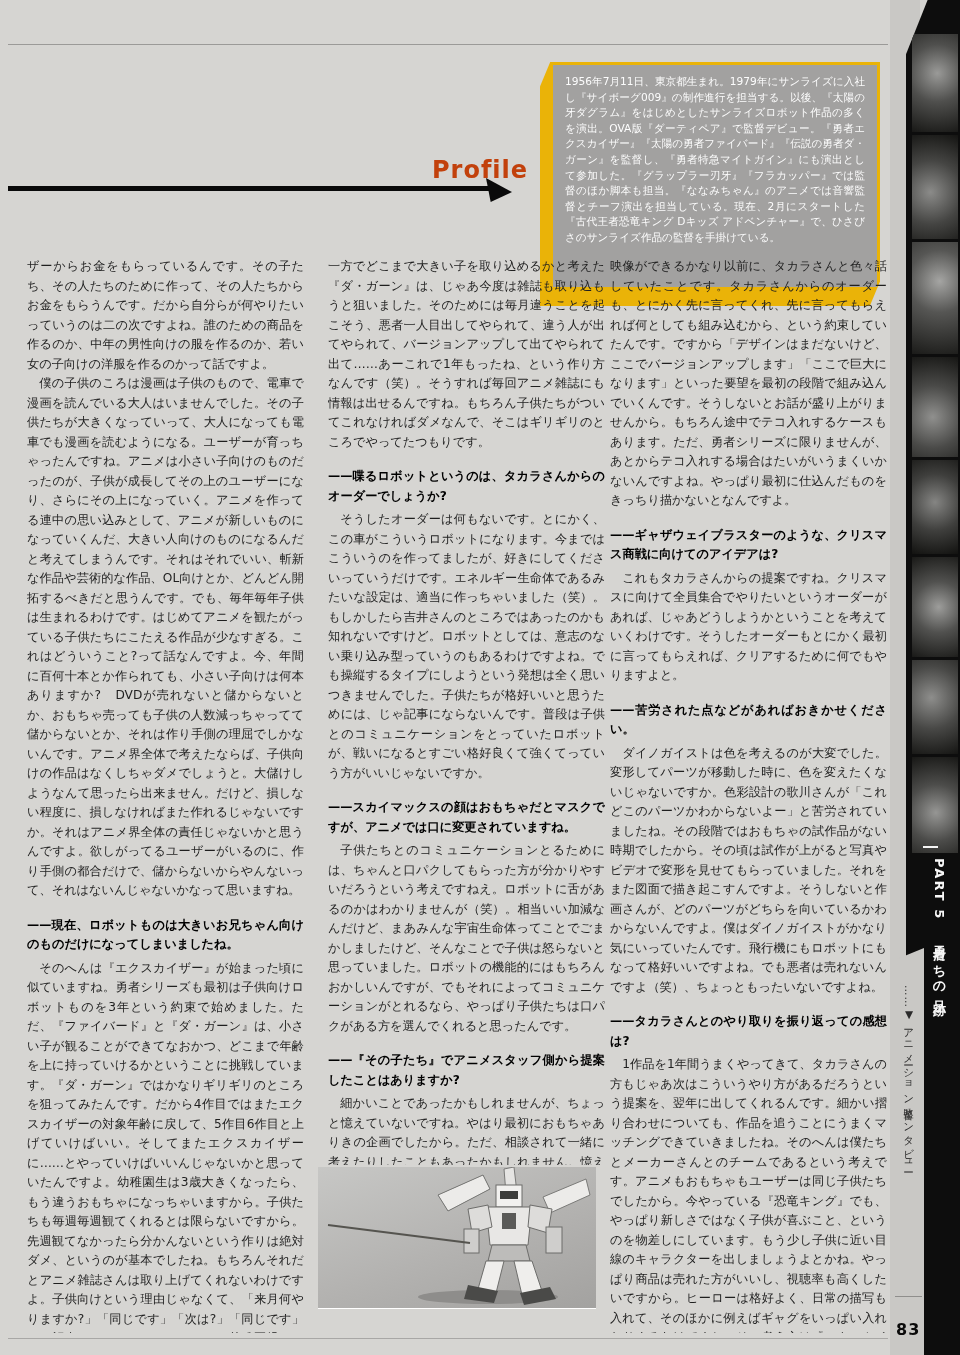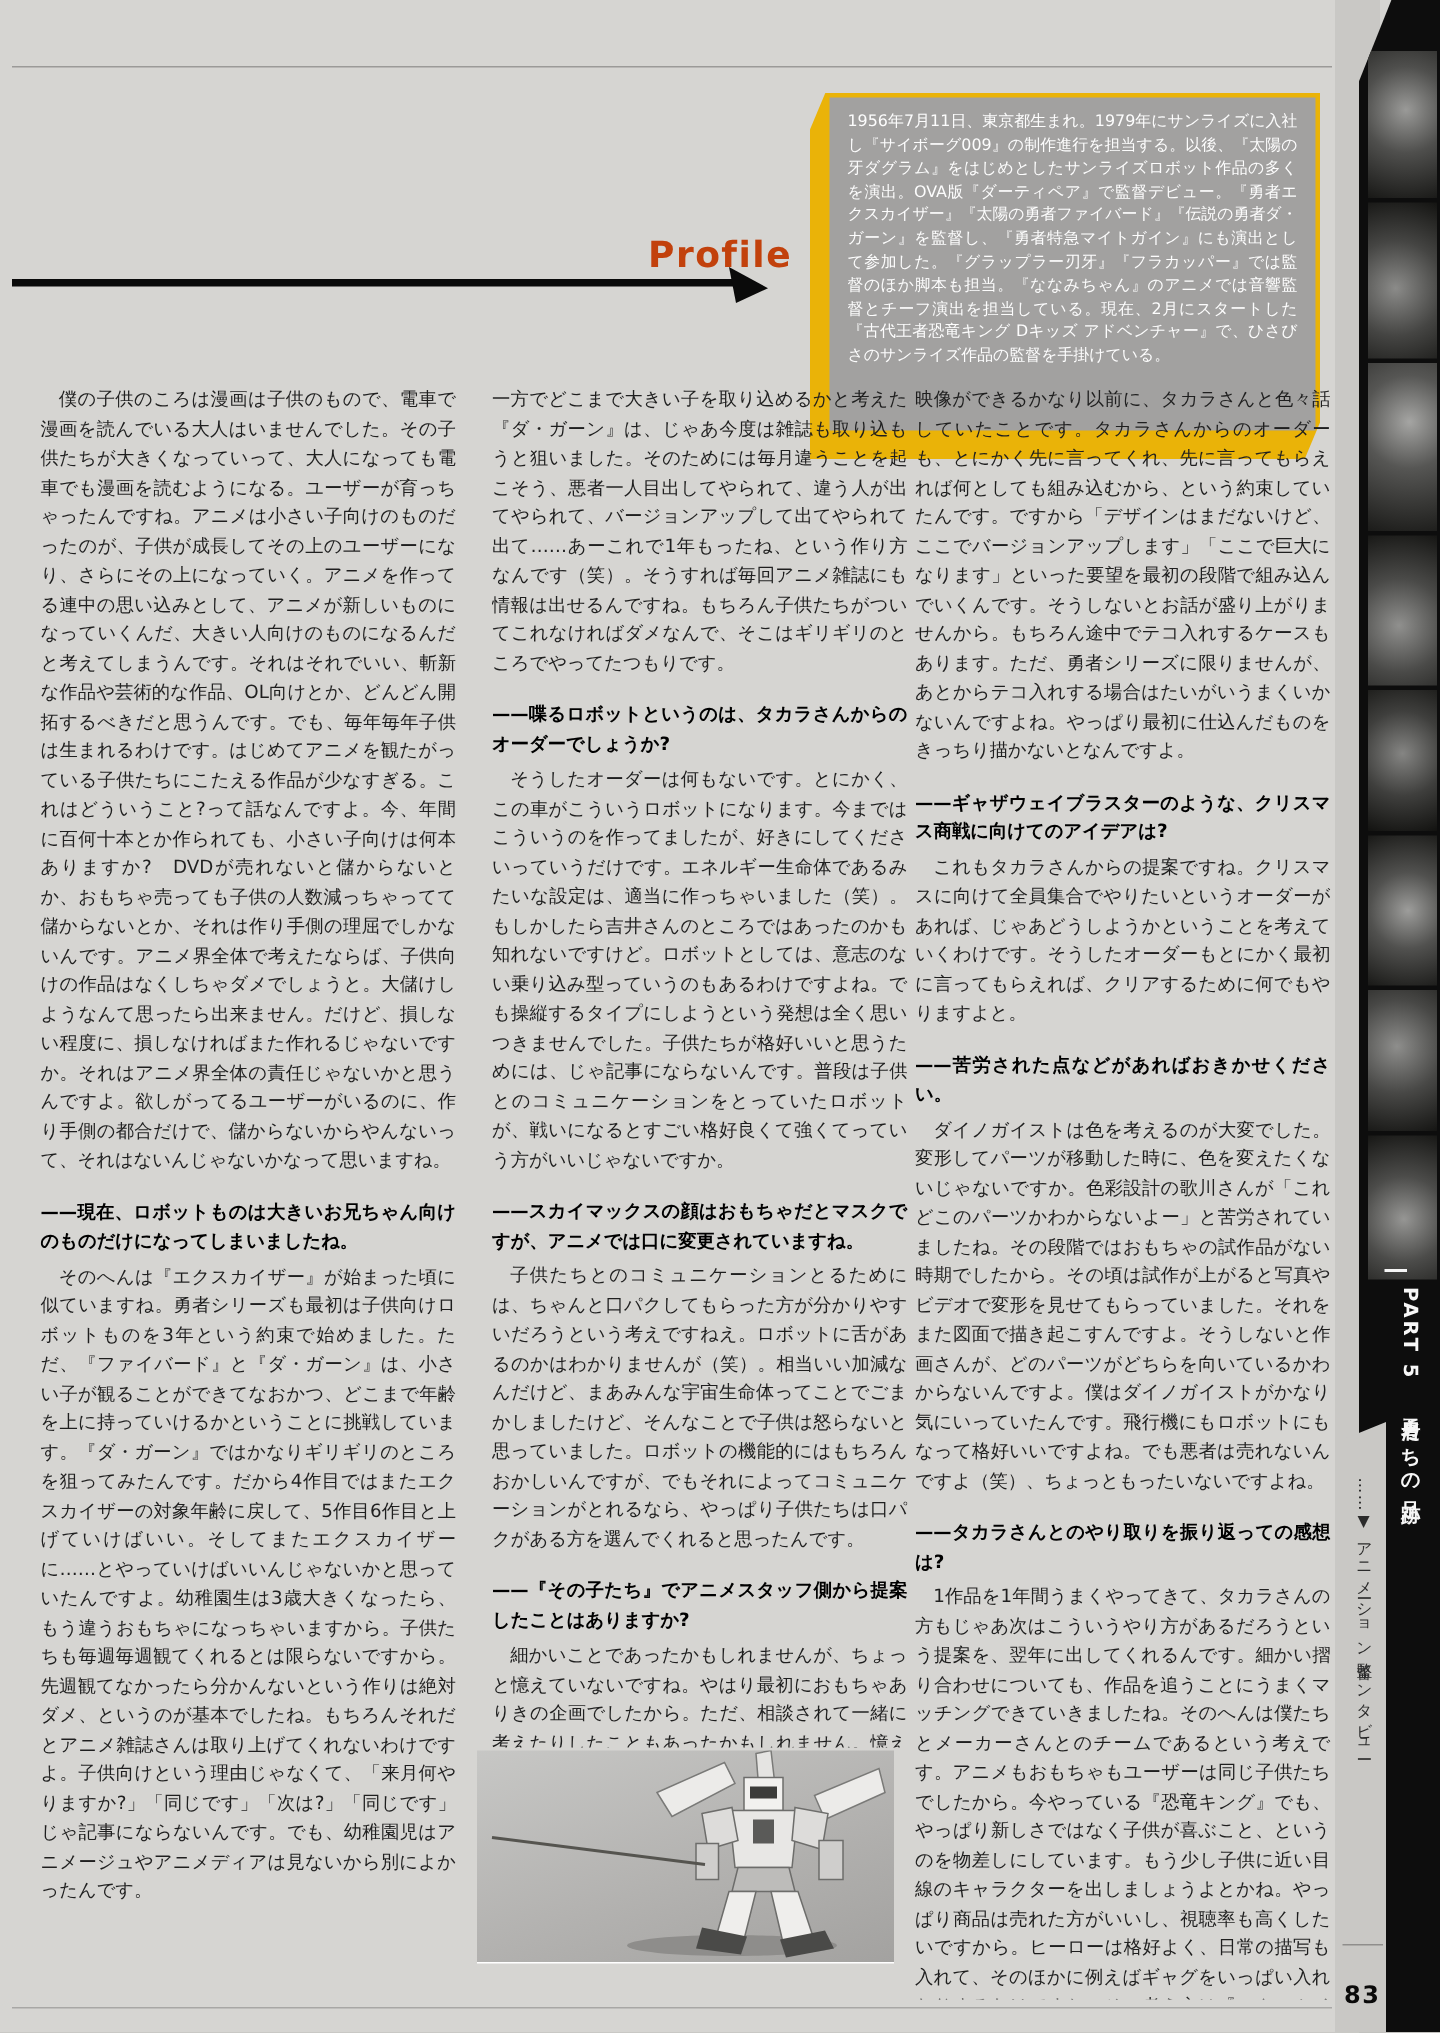--- a/index.html
+++ b/index.html
@@ -87,20 +87,21 @@
   <div class="profile-rule"></div>
   <div class="profile-arrowhead"></div>
 
   <div class="profile-box">
     <div class="profile-box-inner">
       <div class="profile-bio">1956年7月11日、東京都生まれ。1979年にサンライズに入社し『サイボーグ009』の制作進行を担当する。以後、『太陽の牙ダグラム』をはじめとしたサンライズロボット作品の多くを演出。OVA版『ダーティペア』で監督デビュー。『勇者エクスカイザー』『太陽の勇者ファイバード』『伝説の勇者ダ・ガーン』を監督し、『勇者特急マイトガイン』にも演出として参加した。『グラップラー刃牙』『フラカッパー』では監督のほか脚本も担当。『ななみちゃん』のアニメでは音響監督とチーフ演出を担当している。現在、2月にスタートした『古代王者恐竜キング Dキッズ アドベンチャー』で、ひさびさのサンライズ作品の監督を手掛けている。</div>
     </div>
   </div>
 
   <div class="col col-1">
+    <p class="para noindent">ザーからお金をもらっているんです。その子たち、その人たちのために作って、その人たちからお金をもらうんです。だから自分らが何やりたいっていうのは二の次ですよね。誰のための商品を作るのか、中年の男性向けの服を作るのか、若い女の子向けの洋服を作るのかって話ですよ。</p>
     <p class="para">僕の子供のころは漫画は子供のもので、電車で漫画を読んでいる大人はいませんでした。その子供たちが大きくなっていって、大人になっても電車でも漫画を読むようになる。ユーザーが育っちゃったんですね。アニメは小さい子向けのものだったのが、子供が成長してその上のユーザーになり、さらにその上になっていく。アニメを作ってる連中の思い込みとして、アニメが新しいものになっていくんだ、大きい人向けのものになるんだと考えてしまうんです。それはそれでいい、斬新な作品や芸術的な作品、OL向けとか、どんどん開拓するべきだと思うんです。でも、毎年毎年子供は生まれるわけです。はじめてアニメを観たがっている子供たちにこたえる作品が少なすぎる。これはどういうこと?って話なんですよ。今、年間に百何十本とか作られても、小さい子向けは何本ありますか?　DVDが売れないと儲からないとか、おもちゃ売っても子供の人数減っちゃってて儲からないとか、それは作り手側の理屈でしかないんです。アニメ界全体で考えたならば、子供向けの作品はなくしちゃダメでしょうと。大儲けしようなんて思ったら出来ません。だけど、損しない程度に、損しなければまた作れるじゃないですか。それはアニメ界全体の責任じゃないかと思うんですよ。欲しがってるユーザーがいるのに、作り手側の都合だけで、儲からないからやんないって、それはないんじゃないかなって思いますね。</p>
     <p class="question">——現在、ロボットものは大きいお兄ちゃん向けのものだけになってしまいましたね。</p>
     <p class="para">そのへんは『エクスカイザー』が始まった頃に似ていますね。勇者シリーズも最初は子供向けロボットものを3年という約束で始めました。ただ、『ファイバード』と『ダ・ガーン』は、小さい子が観ることができてなおかつ、どこまで年齢を上に持っていけるかということに挑戦しています。『ダ・ガーン』ではかなりギリギリのところを狙ってみたんです。だから4作目ではまたエクスカイザーの対象年齢に戻して、5作目6作目と上げていけばいい。そしてまたエクスカイザーに……とやっていけばいいんじゃないかと思っていたんですよ。幼稚園生は3歳大きくなったら、もう違うおもちゃになっちゃいますから。子供たちも毎週毎週観てくれるとは限らないですから。先週観てなかったら分かんないという作りは絶対ダメ、というのが基本でしたね。もちろんそれだとアニメ雑誌さんは取り上げてくれないわけですよ。子供向けという理由じゃなくて、「来月何やりますか?」「同じです」「次は?」「同じです」じゃ記事にならないんです。でも、幼稚園児はアニメージュやアニメディアは見ないから別によかったんです。</p>
   </div>
 
   <div class="col col-2" style="height:908px;">
     <p class="para noindent">一方でどこまで大きい子を取り込めるかと考えた『ダ・ガーン』は、じゃあ今度は雑誌も取り込もうと狙いました。そのためには毎月違うことを起こそう、悪者一人目出してやられて、違う人が出てやられて、バージョンアップして出てやられて出て……あーこれで1年もったね、という作り方なんです（笑）。そうすれば毎回アニメ雑誌にも情報は出せるんですね。もちろん子供たちがついてこれなければダメなんで、そこはギリギリのところでやってたつもりです。</p>
     <p class="question">——喋るロボットというのは、タカラさんからのオーダーでしょうか?</p>
     <p class="para">そうしたオーダーは何もないです。とにかく、この車がこういうロボットになります。今まではこういうのを作ってましたが、好きにしてくださいっていうだけです。エネルギー生命体であるみたいな設定は、適当に作っちゃいました（笑）。もしかしたら吉井さんのところではあったのかも知れないですけど。ロボットとしては、意志のない乗り込み型っていうのもあるわけですよね。でも操縦するタイプにしようという発想は全く思いつきませんでした。子供たちが格好いいと思うためには、じゃ記事にならないんです。普段は子供とのコミュニケーションをとっていたロボットが、戦いになるとすごい格好良くて強くてっていう方がいいじゃないですか。</p>
     <p class="question">——スカイマックスの顔はおもちゃだとマスクですが、アニメでは口に変更されていますね。</p>

